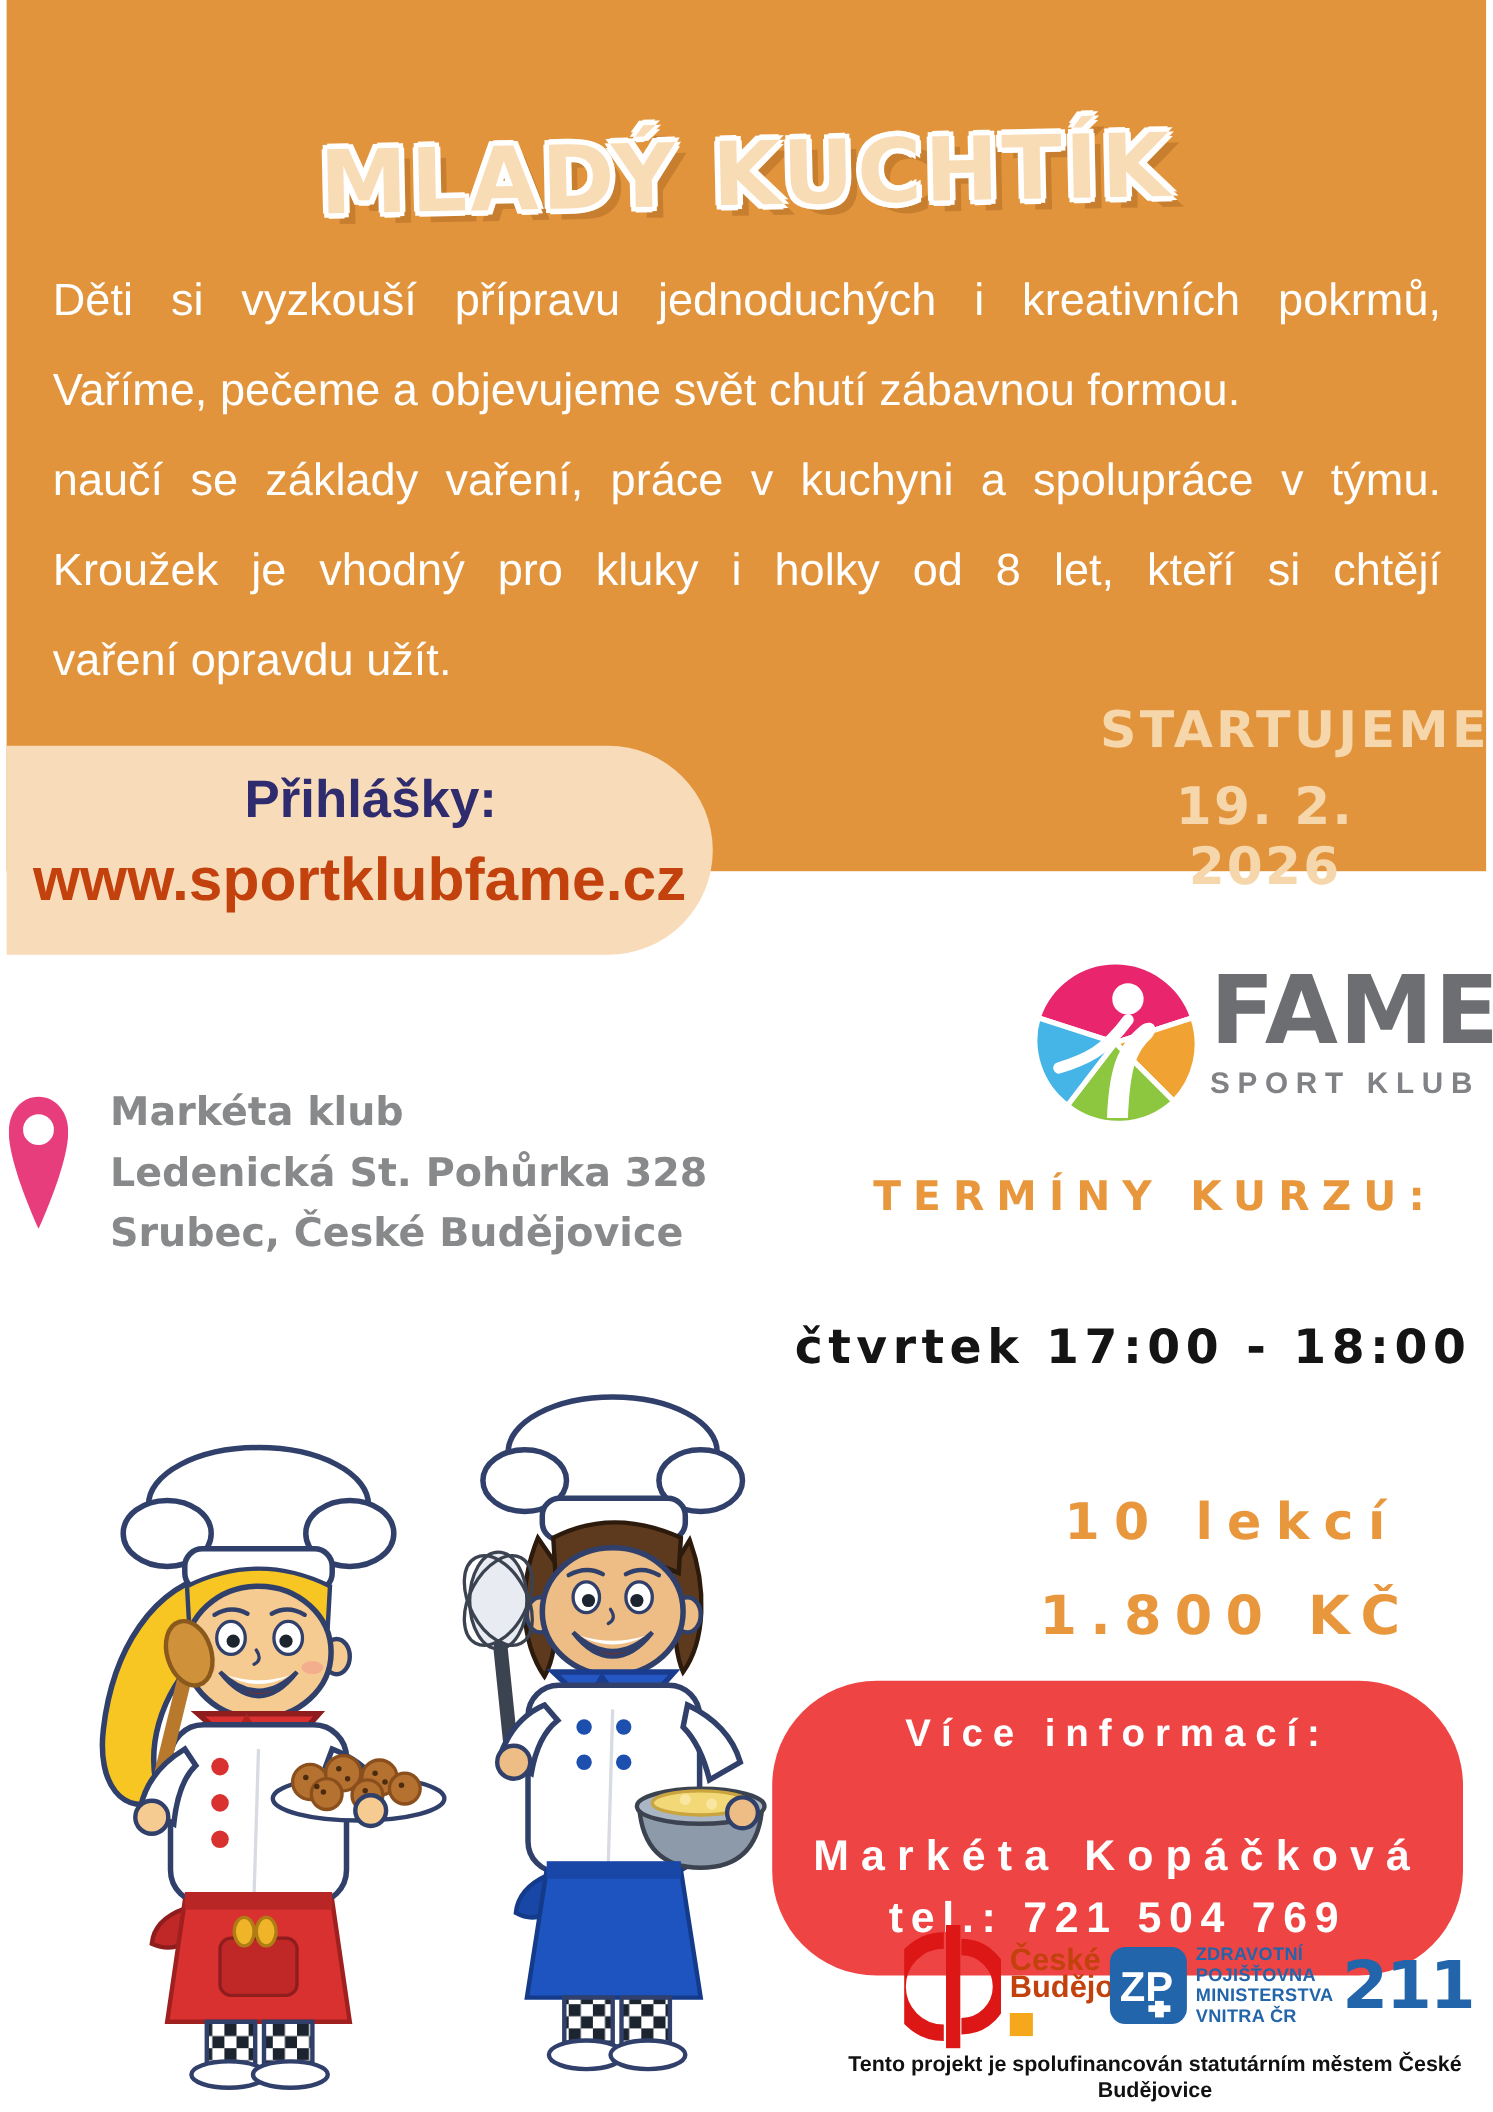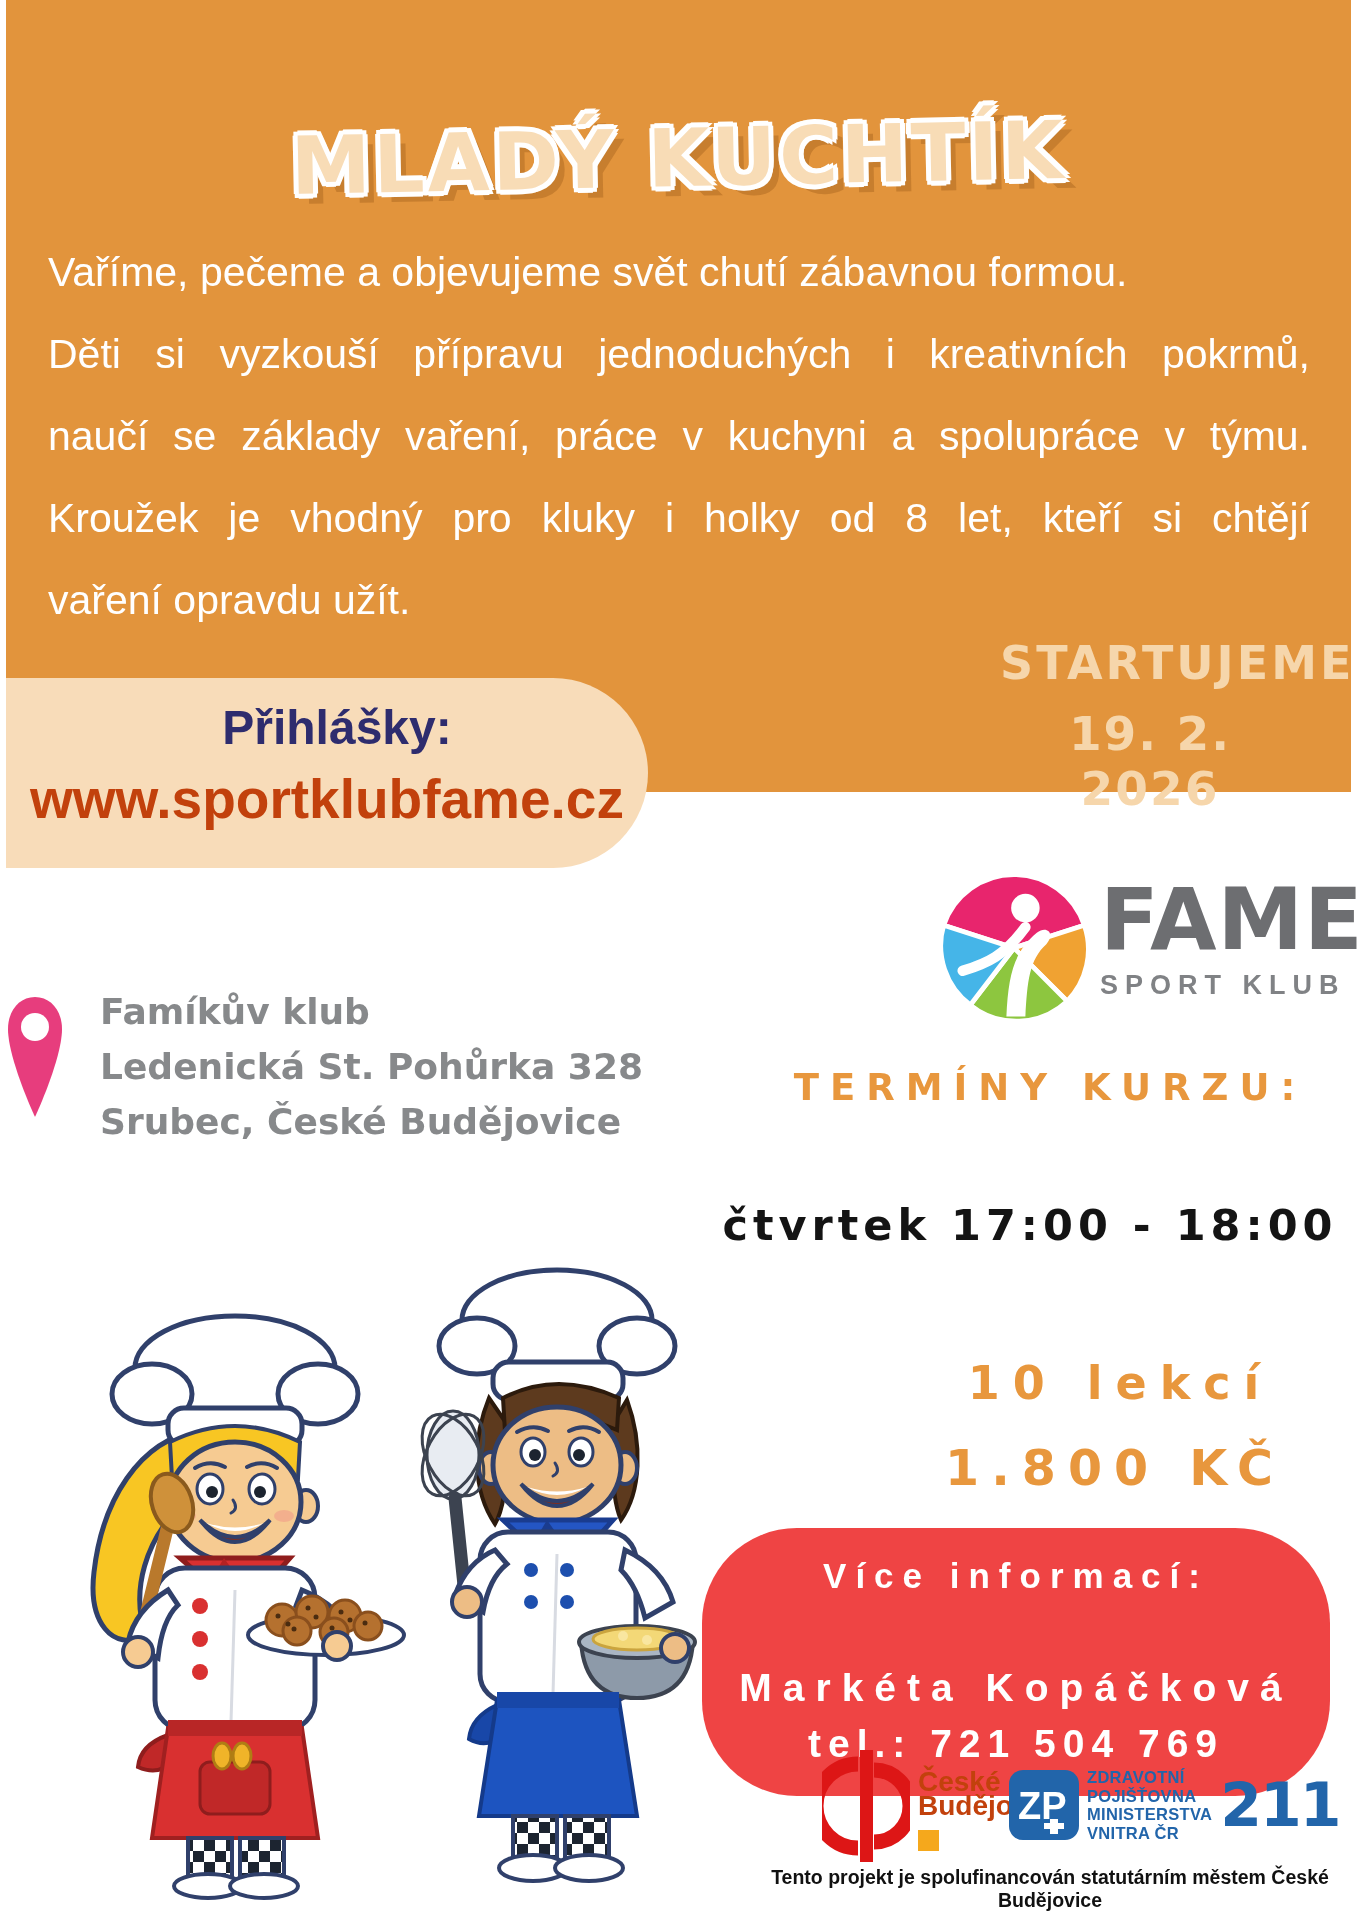--- a/index.html
+++ b/index.html
@@ -85,22 +85,22 @@
 </head>
 <body>
 
 <div class="poster">
 
   <div class="orange-block"></div>
 
   <div class="title">MLADÝ KUCHTÍK</div>
 
   <div class="intro">
+    <div class="line just">Děti si vyzkouší přípravu jednoduchých i kreativních pokrmů,</div>
     <div class="line">Vaříme, pečeme a objevujeme svět chutí zábavnou formou.</div>
-    <div class="line just">Děti si vyzkouší přípravu jednoduchých i kreativních pokrmů,</div>
     <div class="line just">naučí se základy vaření, práce v kuchyni a spolupráce v týmu.</div>
     <div class="line just">Kroužek je vhodný pro kluky i holky od 8 let, kteří si chtějí</div>
     <div class="line">vaření opravdu užít.</div>
   </div>
 
   <div class="start-block">
     <div class="start-label">STARTUJEME</div>
     <div class="start-date">19. 2. 2026</div>
   </div>
 
@@ -121,21 +121,21 @@
   <div class="fame-text">
     <div class="fame-name">FAME</div>
     <div class="fame-sub">SPORT KLUB</div>
   </div>
 
   <svg class="pin" viewBox="0 0 54 124">
     <path d="M27,2 C11,2 0,16 0,34 C0,64 27,122 27,122 C27,122 54,64 54,34 C54,16 43,2 27,2 Z" fill="#e73d7d"></path>
     <circle cx="27" cy="32" r="14" fill="#ffffff"></circle>
   </svg>
   <div class="address">
-    <div>Famíkův klub</div>
+    <div>Markéta klub</div>
     <div>Ledenická St. Pohůrka 328</div>
     <div>Srubec, České Budějovice</div>
   </div>
 
   <div class="course-heading">TERMÍNY KURZU:</div>
   <div class="course-schedule">čtvrtek 17:00 - 18:00</div>
   <div class="course-lessons">10 lekcí</div>
   <div class="course-price">1.800 KČ</div>
 
   <div class="info-box">

